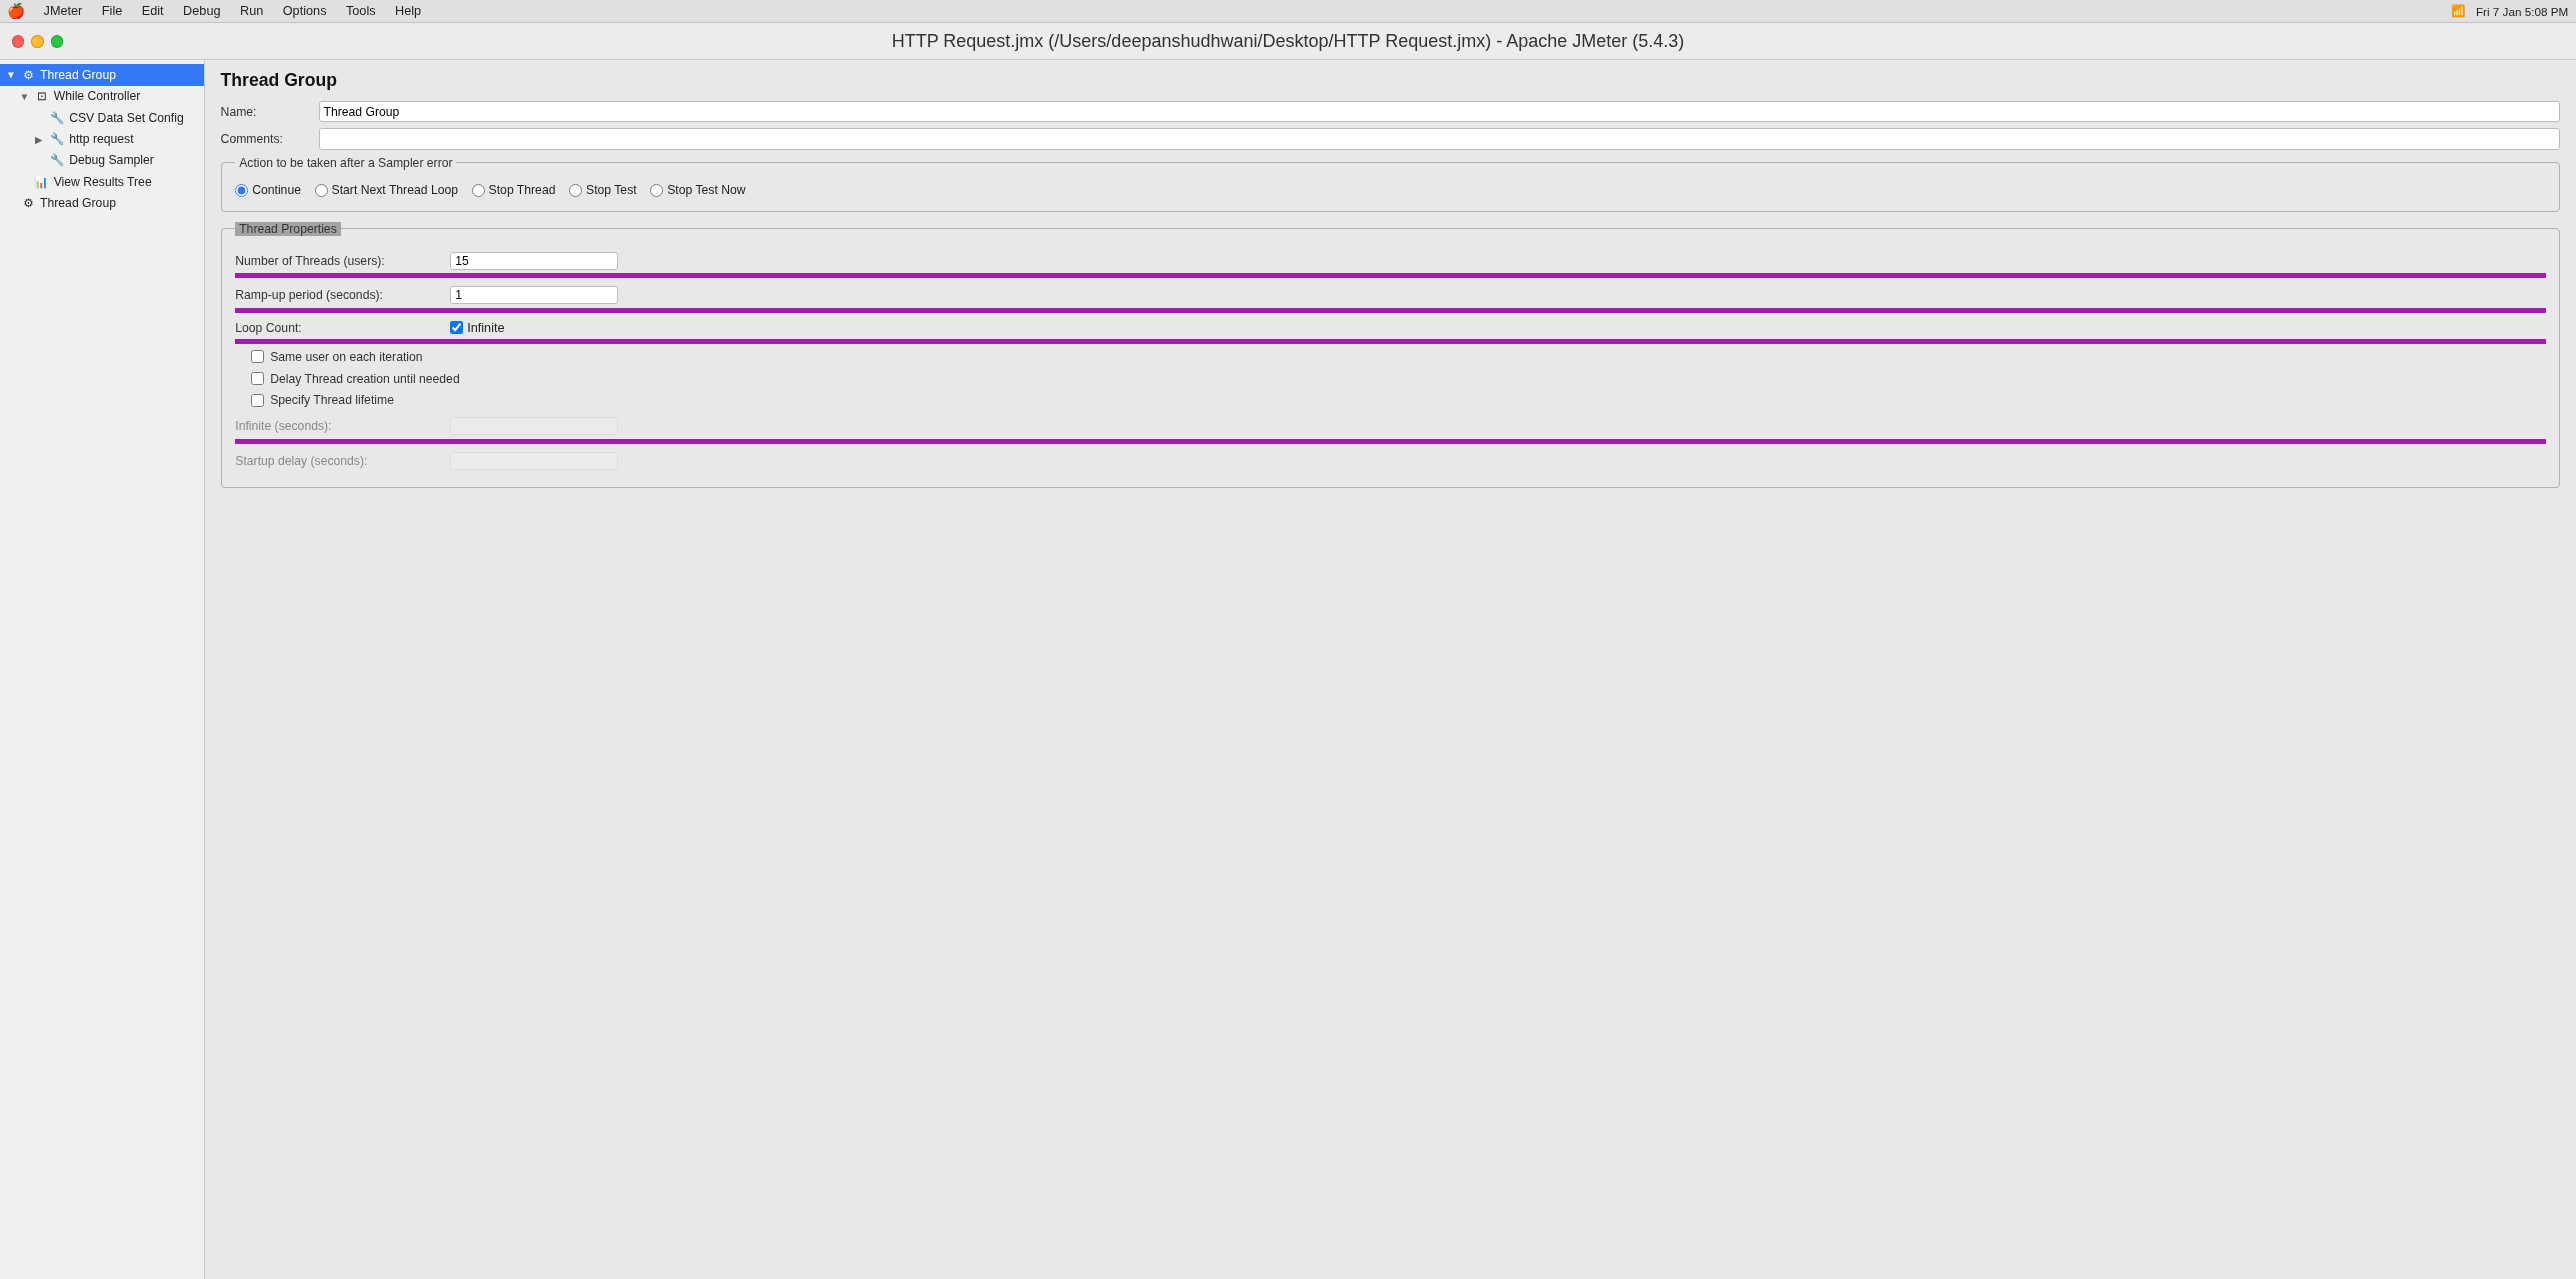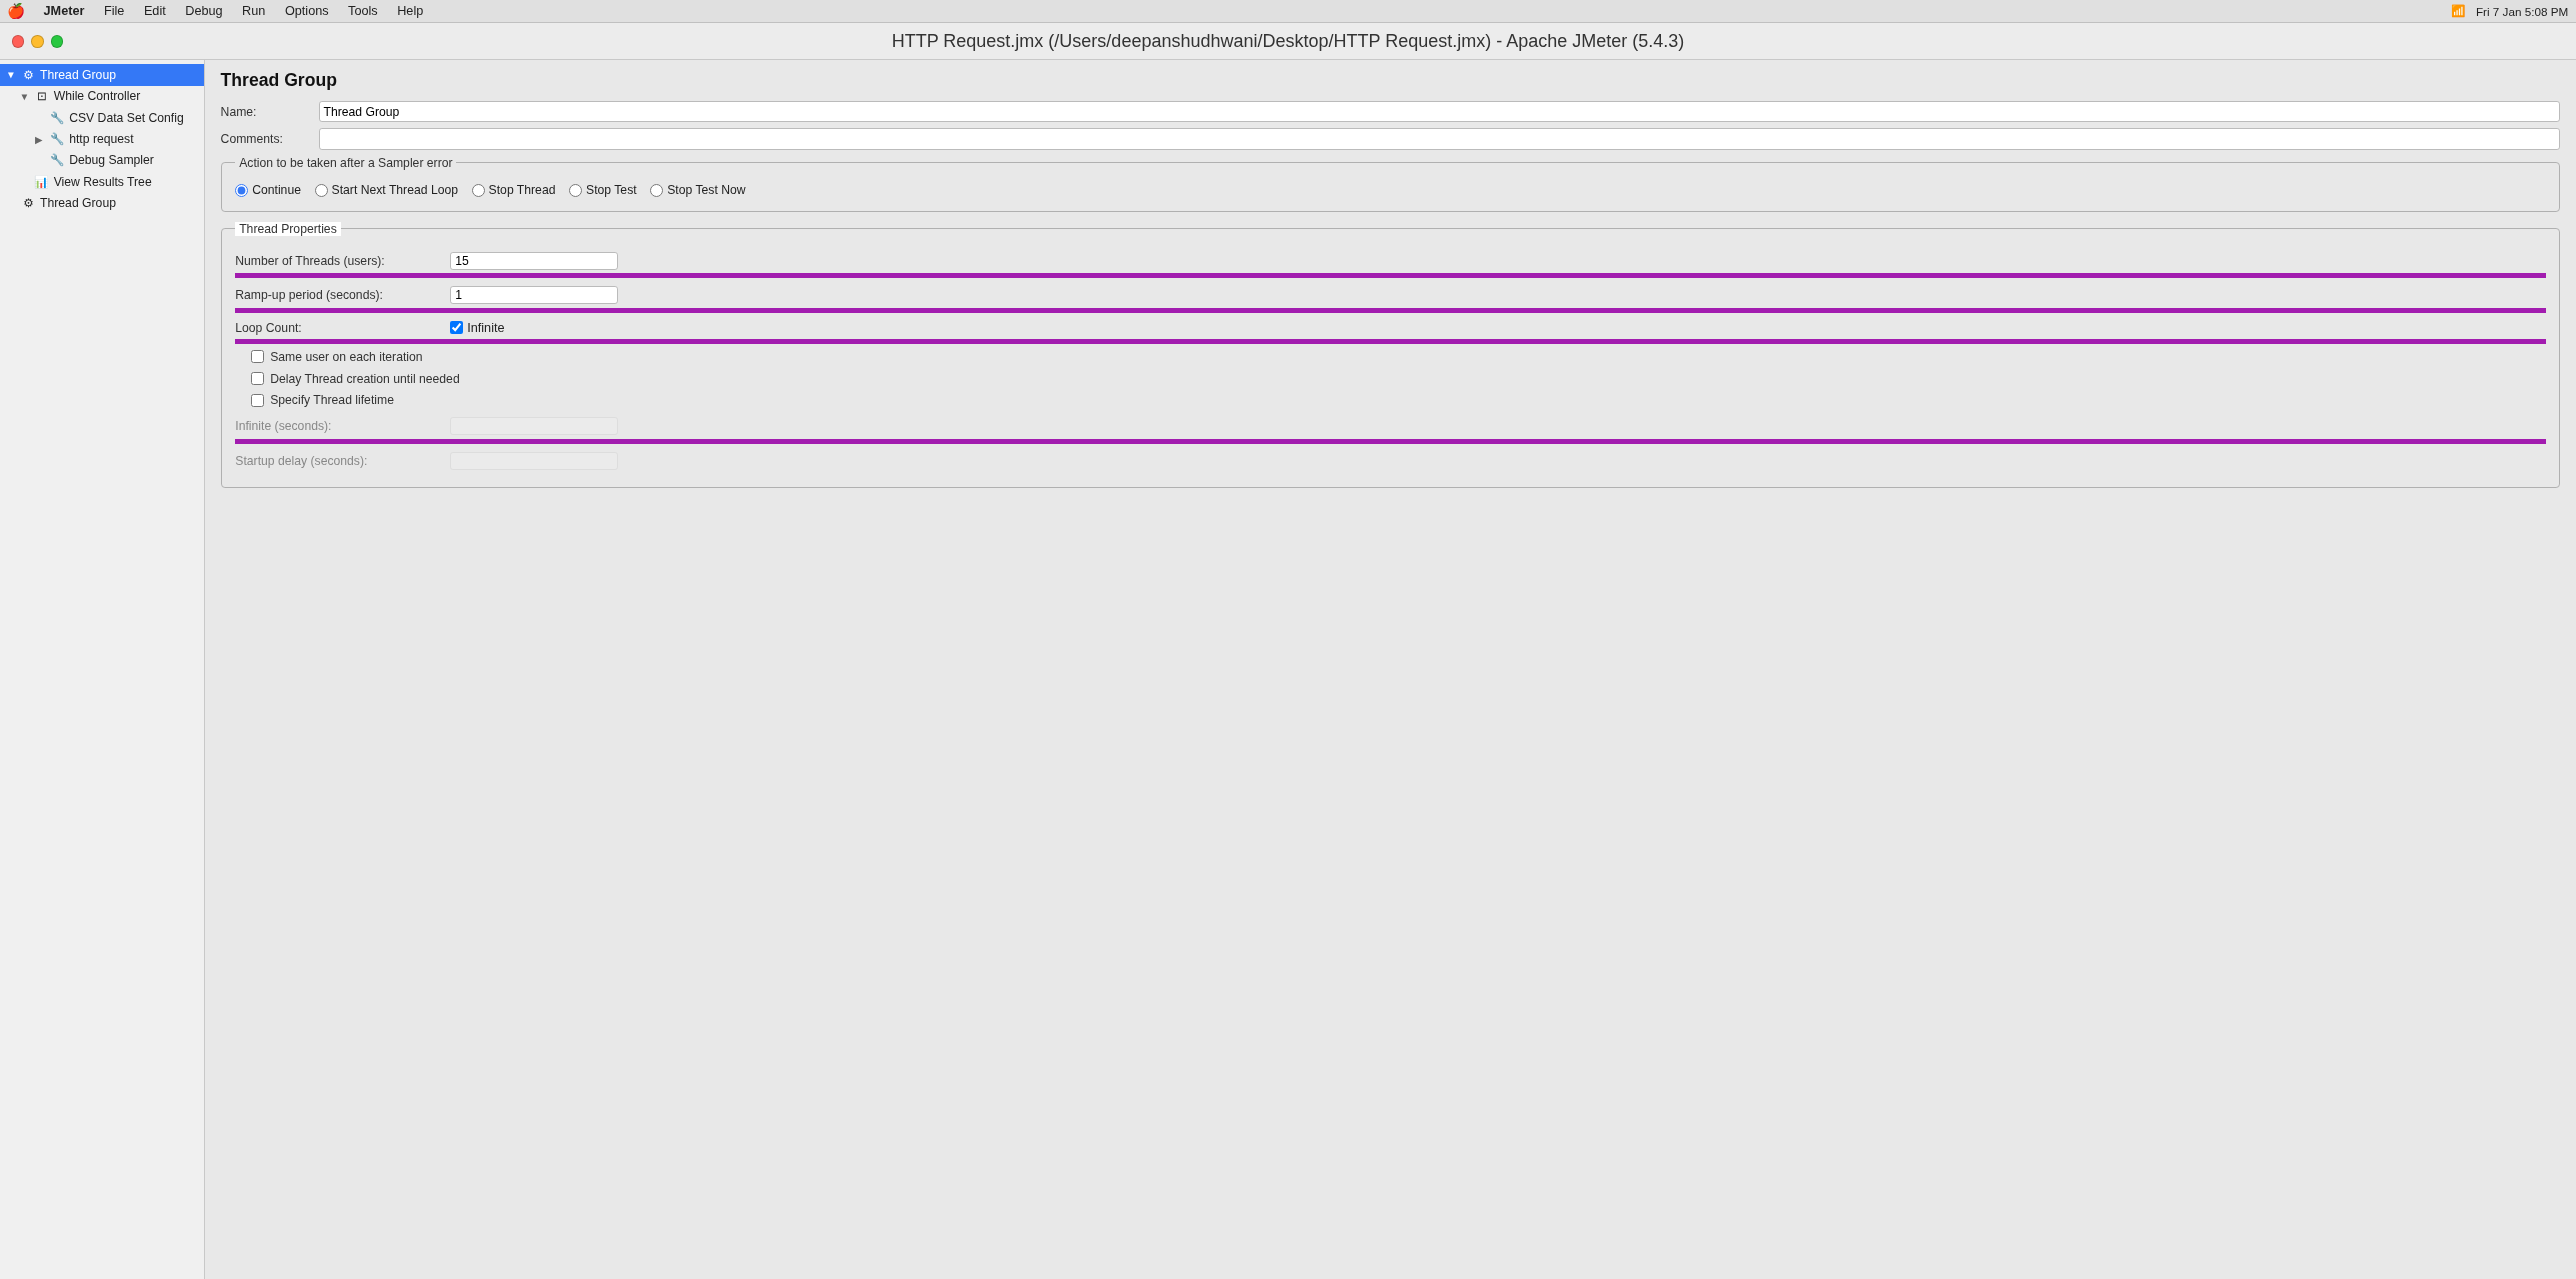--- a/index.html
+++ b/index.html
@@ -31,21 +31,21 @@
       margin-right: 5.9px;
     }
     .menubar-item {
       padding: 0 7.8px;
       height: 100%;
       display: flex;
       align-items: center;
       cursor: default;
       border-radius: 2.9px;
     }
-    .menubar-item.app-name { font-weight: 700; }
+    .menubar-item.app-name { font-weight: 400; }
     .menubar-right {
       margin-left: auto;
       display: flex;
       align-items: center;
       gap: 9.8px;
       font-size: 11.7px;
     }
 
     
     .titlebar {
@@ -260,21 +260,21 @@
     .prop-fieldset {
       border: 1px solid #b0b0b0;
       border-radius: 3.9px;
       padding: 3.9px 13.7px 9.8px;
       margin-bottom: 9.8px;
       position: relative;
     }
     .prop-fieldset legend {
       font-size: 12.2px;
       padding: 0 3.9px;
-      background: #ffffff;
+      background: #a3a3a3;
     }
   </style>
 </head>
 <body>
 
 <div class="menubar">
   <span class="menubar-apple">🍎</span>
   <span class="menubar-item app-name">JMeter</span>
   <span class="menubar-item">File</span>
   <span class="menubar-item">Edit</span>

